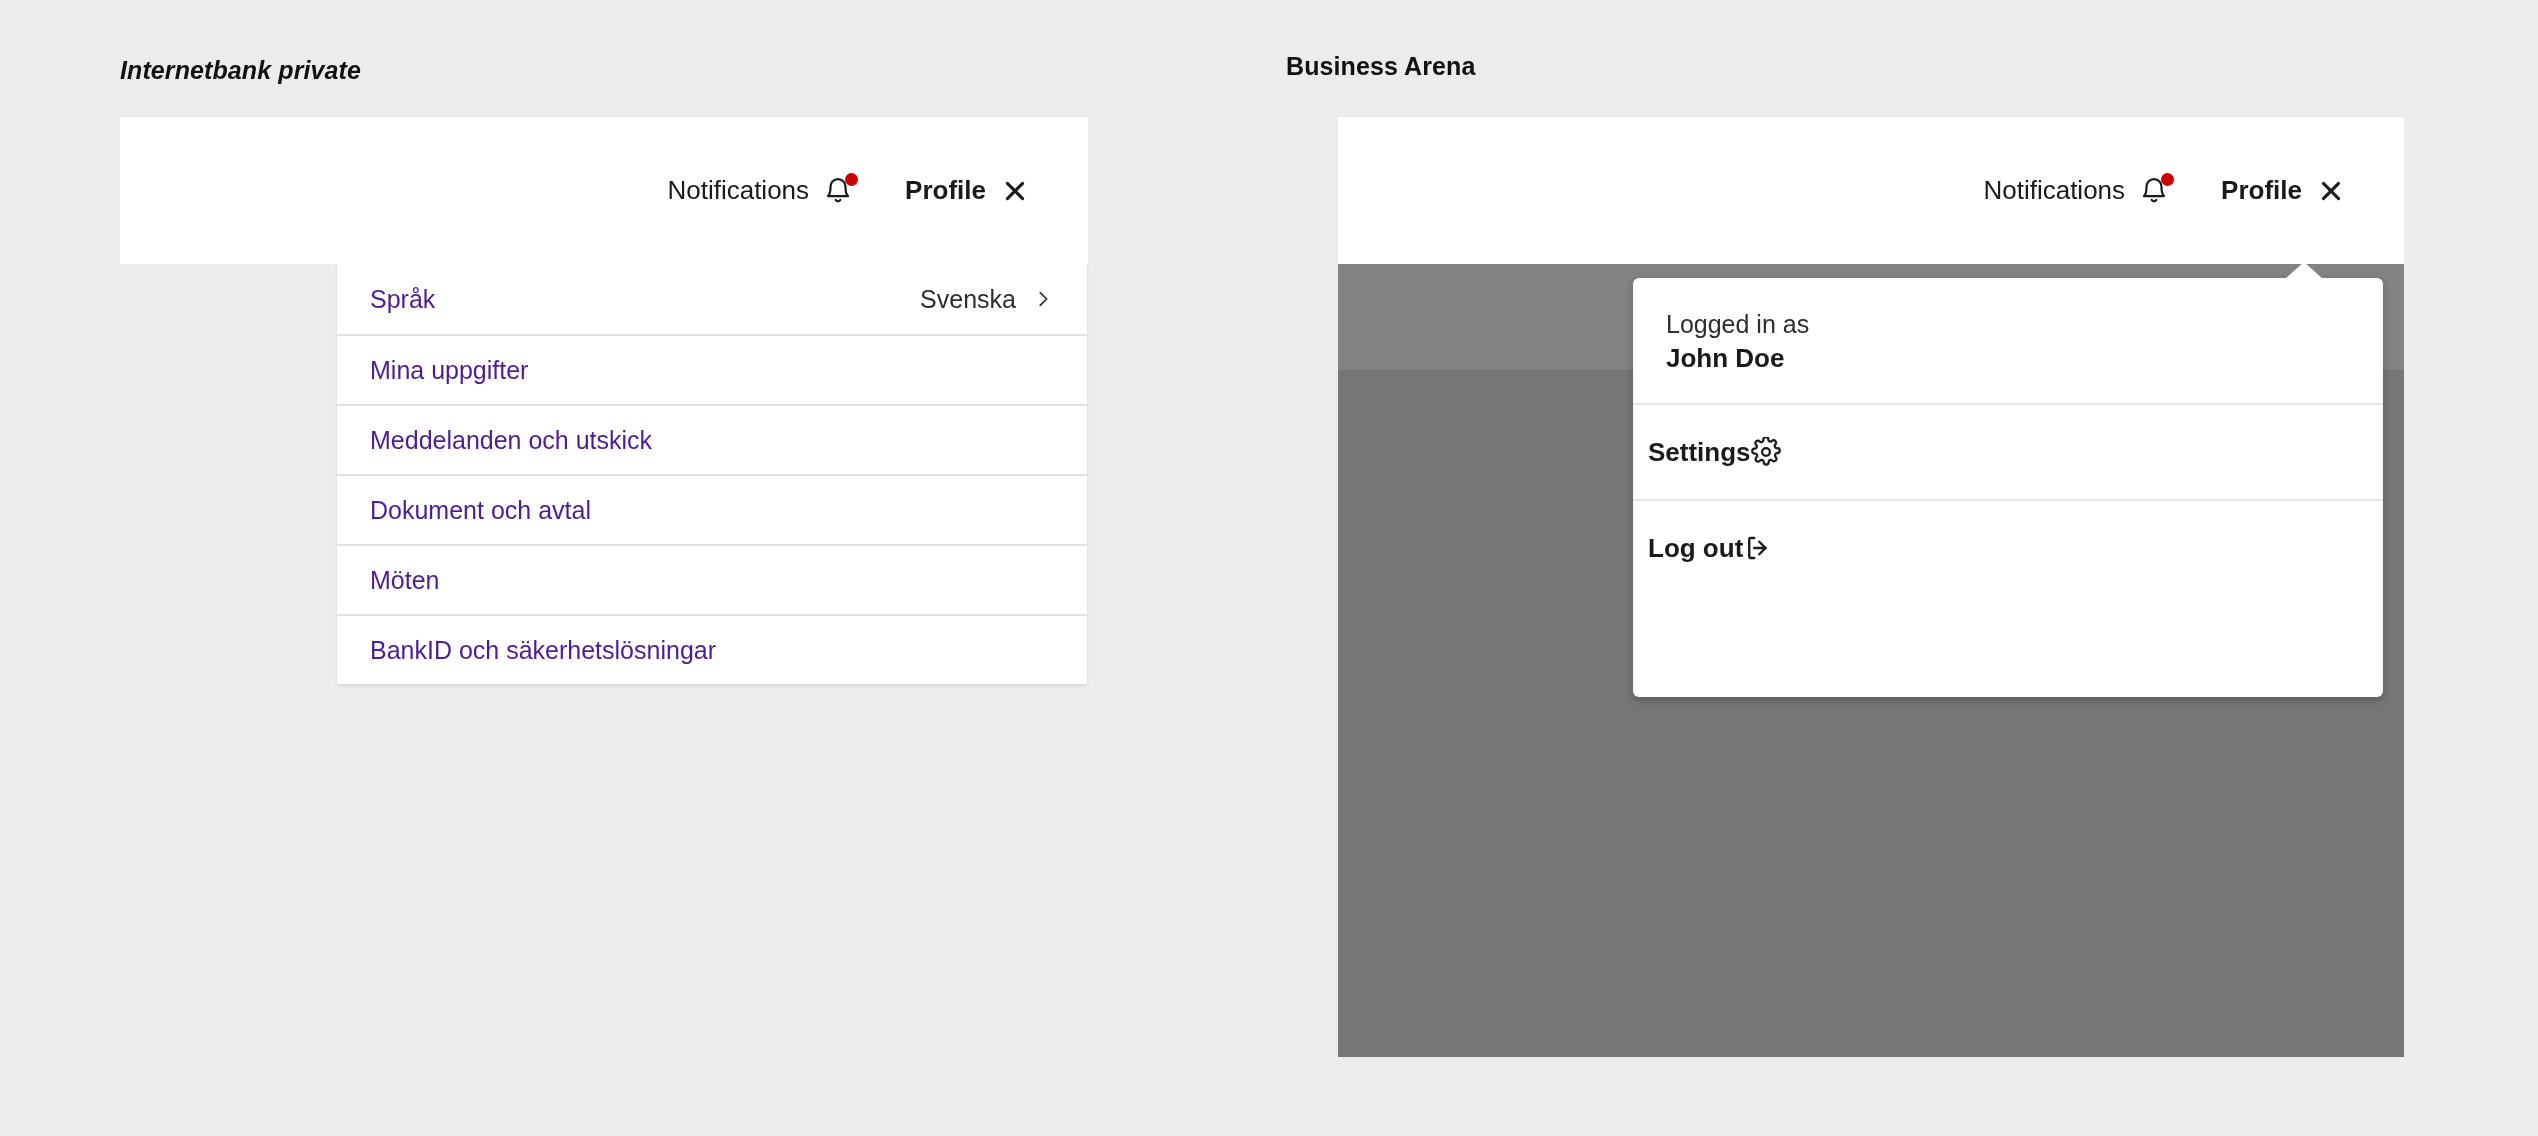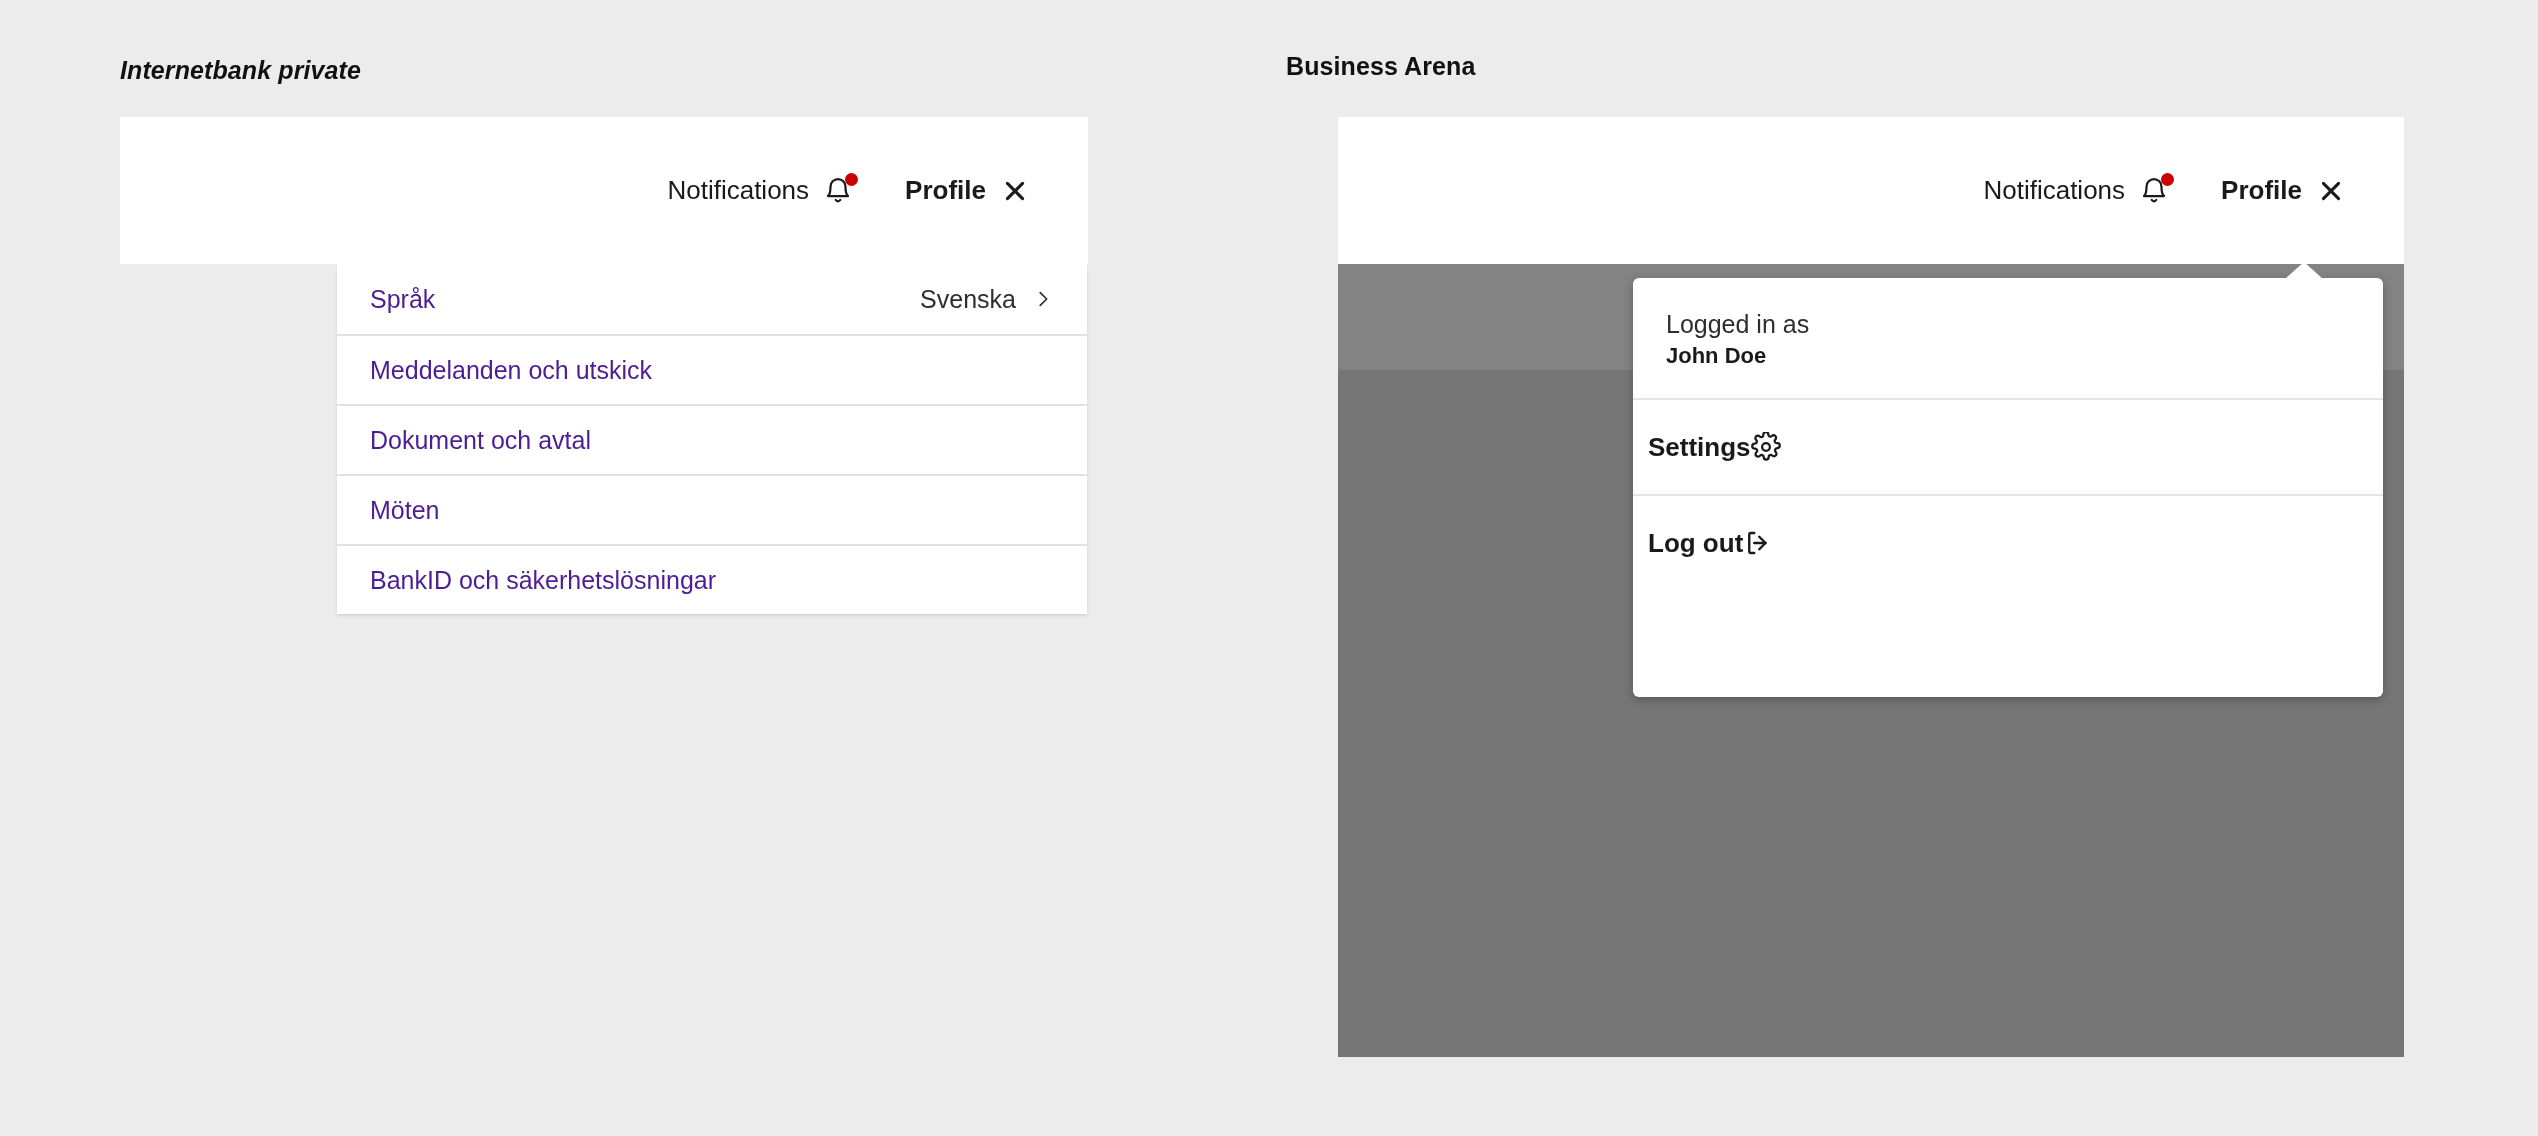--- a/index.html
+++ b/index.html
@@ -145,21 +145,21 @@
   .popover-head {
     padding: 32px 33px 30px 33px;
     box-sizing: border-box;
   }
   .popover-head-caption {
     font-size: 25px;
     color: #2e2e2e;
     line-height: 1.18;
   }
   .popover-head-name {
-    font-size: 22px;
+    font-size: 26px;
     font-weight: bold;
     color: #1a1a1a;
     line-height: 1.18;
     margin-top: 3px;
   }
   .popover-row {
     height: 96px;
     display: flex;
     align-items: center;
     justify-content: flex-start;
@@ -214,20 +214,23 @@
     <span class="list-row-right">
       <span class="list-row-value">Svenska</span>
       <span class="icon">
         <svg width="22" height="22" viewBox="0 0 24 24" fill="none" stroke="#2e2e2e" stroke-width="1.9" stroke-linecap="round" stroke-linejoin="round">
           <path d="M9 5 L16 12 L9 19"></path>
         </svg>
       </span>
     </span>
   </div>
 
+  <div class="list-row">
+    <span class="list-row-label">Mina uppgifter</span>
+  </div>
 
   <div class="list-row">
     <span class="list-row-label">Meddelanden och utskick</span>
   </div>
 
   <div class="list-row">
     <span class="list-row-label">Dokument och avtal</span>
   </div>
 
   <div class="list-row">

